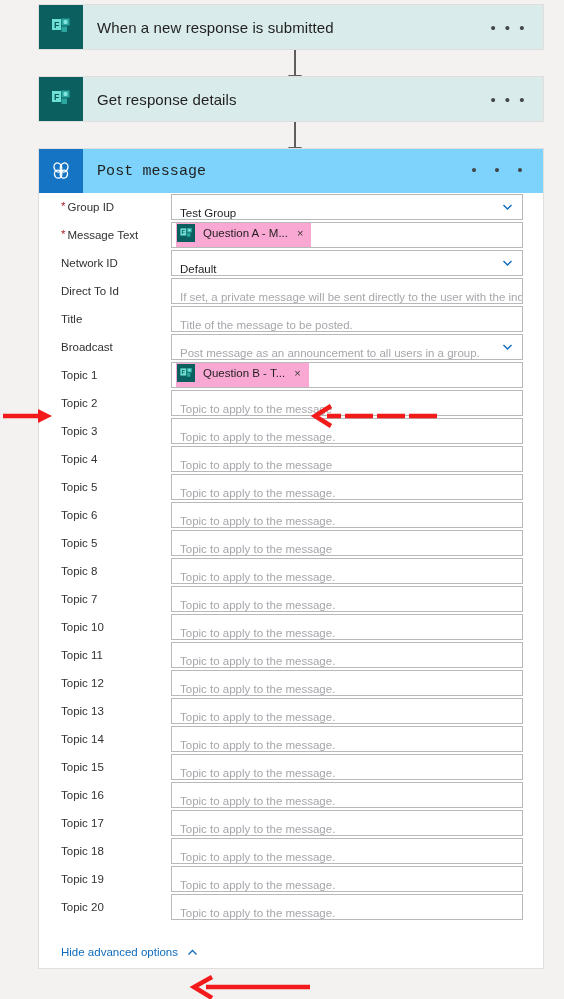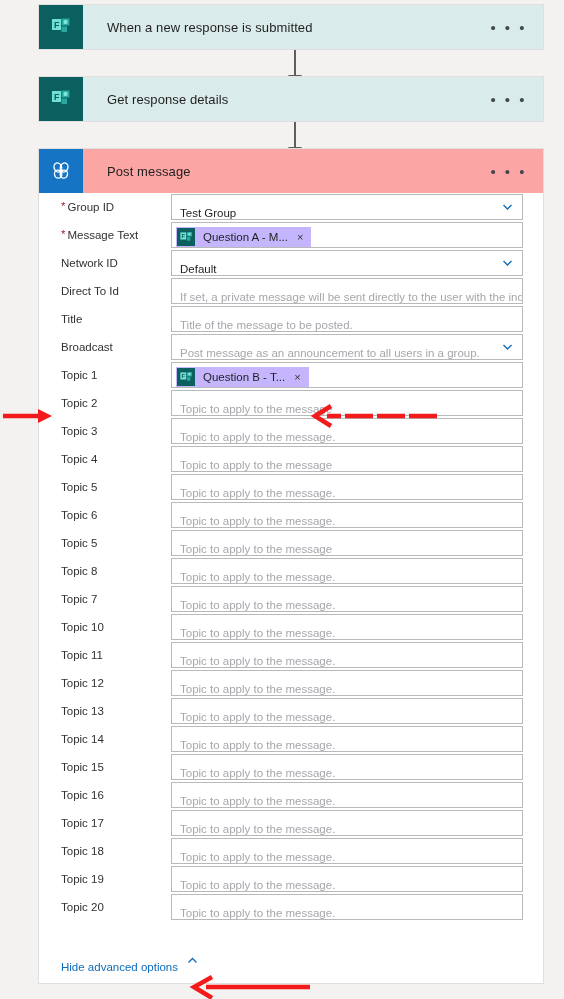--- a/index.html
+++ b/index.html
@@ -24,32 +24,32 @@
     background: #ffffff;
     border: 1px solid #e1dfdd;
   }
   .card-header {
     display: flex;
     align-items: center;
     height: 44px;
     position: relative;
   }
   .card-header.teal { background: #d9ebeb; }
-  .card-header.blue { background: #fca5a5; }
+  .card-header.blue { background: #7dd3fc; font-family: Liberation Mono, monospace; }
   .hdr-icon {
     width: 44px; height: 44px;
     flex: 0 0 44px;
     display: flex; align-items: center; justify-content: center;
   }
   .hdr-icon.forms { background: #0c5f5f; }
   .hdr-icon.yammer { background: #1574c4; }
   .hdr-title {
-    font-size: 13px;
+    font-size: 15px;
     color: #201f1e;
-    margin-left: 24px;
+    margin-left: 14px;
     letter-spacing: .1px;
   }
   .hdr-ellipsis {
     position: absolute;
     right: 16px; top: 50%;
     transform: translateY(-50%);
     color: #45494e;
     font-size: 15px;
     letter-spacing: 2.5px;
     line-height: 1;
@@ -127,22 +127,22 @@
     right: 8px; top: 50%;
     transform: translateY(-50%);
     width: 13px; height: 13px;
   }
   .chev svg { display: block; }
 
   
   .token {
     display: inline-flex;
     align-items: center;
-    height: 20px;
-    background: #c4b5fd;
+    height: 28px;
+    background: #f9a8d4;
     padding: 0 2px 0 0;
     max-width: 100%;
   }
   .token-icon {
     width: 18px; height: 18px;
     flex: 0 0 18px;
     background: #0c5f5f;
     margin: 0 8px 0 1px;
     display: flex; align-items: center; justify-content: center;
   }
@@ -162,21 +162,20 @@
   
   .adv-row {
     padding: 14px 0 10px 22px;
     display: flex;
     align-items: center;
   }
   .adv-link {
     font-size: 11.5px;
     color: #0f6cbd;
     cursor: pointer;
-    margin-top: 16px;
   }
   .adv-caret {
     margin-left: 8px;
     width: 13px; height: 13px;
   }
 
   
   .annot { position: absolute; pointer-events: none; }
 </style>
 </head>

